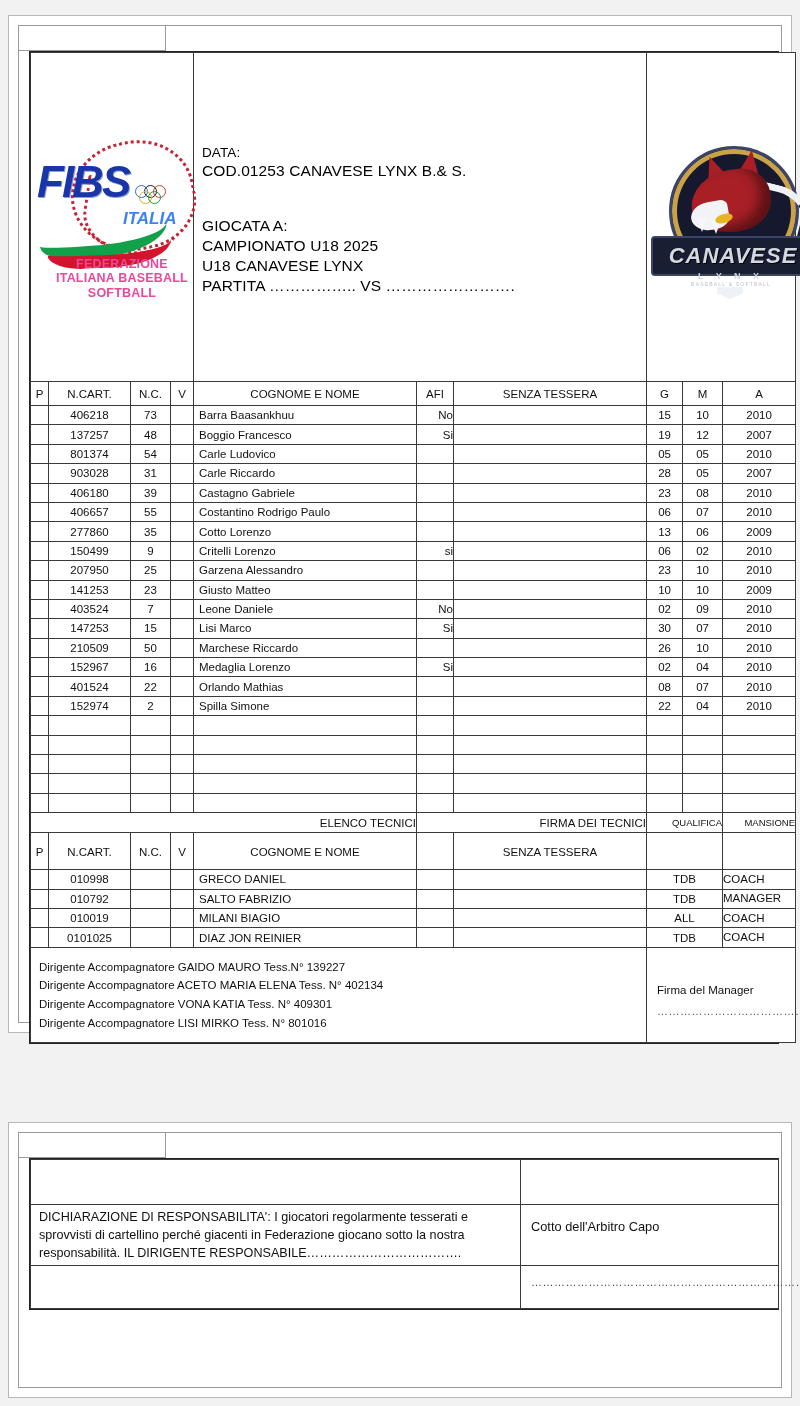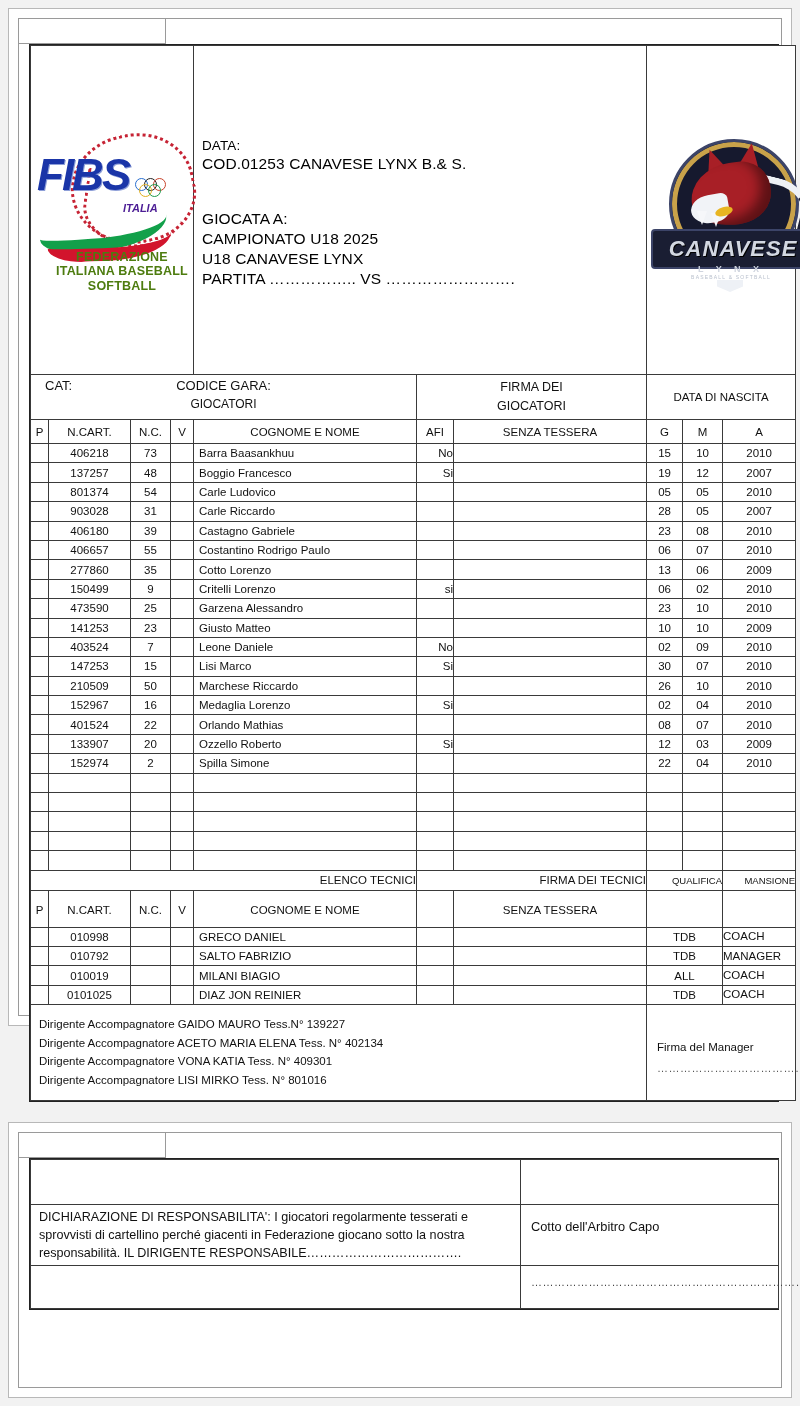--- a/index.html
+++ b/index.html
@@ -18,21 +18,21 @@
 
   
   .page {
     position: absolute;
     left: 8px;
     width: 784px;
     background: #ffffff;
     border: 1px solid #b8b8b8;
     box-sizing: border-box;
   }
-  #page1 { top: 8px;    height: 1018px; }
+  #page1 { top: 15px;    height: 1018px; }
   #page2 { top: 1122px; height: 276px; }
 
   .page-inner {
     position: absolute;
     left: 9px;
     right: 9px;
     top: 9px;
     bottom: 9px;
   }
 
@@ -144,24 +144,24 @@
     position: absolute;
     left: 16px; top: 84px;
     width: 124px; height: 36px;
     border-bottom: 13px solid #d2142c;
     border-radius: 0 0 55% 30%;
     transform: rotate(-2deg);
   }
   .fibs .italia {
     position: absolute;
     left: 92px; top: 74px;
-    font-size: 11px;
+    font-size: 17px;
     font-weight: bold;
     font-style: italic;
-    color: #4c1d95;
+    color: #3b82f6;
     letter-spacing: 0px;
   }
   .fibs .rings {
     position: absolute;
     left: 104px; top: 50px;
     width: 46px; height: 16px;
   }
   .fibs .rings span {
     position: absolute;
     width: 11px; height: 11px;
@@ -173,21 +173,21 @@
   .fibs .rings span:nth-child(3){ left:18px;top:0;border-color:#c8442c; }
   .fibs .rings span:nth-child(4){ left:4px;top:6px;border-color:#e0b020; }
   .fibs .rings span:nth-child(5){ left:13px;top:6px;border-color:#1f9a4a; }
   .fibs .fedtext {
     position: absolute;
     left: 0; right: 0; top: 122px;
     text-align: center;
     font-size: 12.5px;
     font-weight: bold;
     line-height: 1.18;
-    color: #4d7c0f;
+    color: #ec4899;
     letter-spacing: .2px;
   }
 
   
   .lynx {
     position: relative;
     width: 168px;
     height: 160px;
     margin: 14px auto 0 auto;
   }
@@ -469,34 +469,20 @@
                 <div class="banner">
                   <span class="nm">CANAVESE</span>
                 </div>
                 <div class="sub">L Y N X</div>
                 <div class="sub2">BASEBALL &amp; SOFTBALL</div>
                 <div class="plate"></div>
               </div>
             </td>
           </tr>
 
-          <tr class="band">
-            <td colspan="5">
-              <span class="cat-lbl">CAT:</span>
-              <span class="codice">CODICE GARA:</span>
-              <span class="giocatori">GIOCATORI</span>
-            </td>
-            <td colspan="2" class="two-line">
-              <div>FIRMA DEI</div>
-              <div>GIOCATORI</div>
-            </td>
-            <td colspan="3">
-              <div>DATA DI NASCITA</div>
-            </td>
-          </tr>
 
           <tr class="colhdr">
             <td>P</td>
             <td>N.CART.</td>
             <td>N.C.</td>
             <td>V</td>
             <td style="text-align:center">COGNOME E NOME</td>
             <td>AFI</td>
             <td style="text-align:center">SENZA TESSERA</td>
             <td>G</td>
@@ -597,21 +583,21 @@
                 <td class="c-v"></td>
                 <td class="c-name">Critelli Lorenzo</td>
                 <td class="c-afi">si</td>
                 <td class="c-firm"></td>
                 <td class="c-g">06</td>
                 <td class="c-m">02</td>
                 <td class="c-a">2010</td>
               </tr>
               <tr class="drow">
                 <td class="c-p"></td>
-                <td class="c-cart">473590</td>
+                <td class="c-cart">207950</td>
                 <td class="c-nc">25</td>
                 <td class="c-v"></td>
                 <td class="c-name">Garzena Alessandro</td>
                 <td class="c-afi"></td>
                 <td class="c-firm"></td>
                 <td class="c-g">23</td>
                 <td class="c-m">10</td>
                 <td class="c-a">2010</td>
               </tr>
               <tr class="drow">
@@ -678,32 +664,20 @@
                 <td class="c-p"></td>
                 <td class="c-cart">401524</td>
                 <td class="c-nc">22</td>
                 <td class="c-v"></td>
                 <td class="c-name">Orlando Mathias</td>
                 <td class="c-afi"></td>
                 <td class="c-firm"></td>
                 <td class="c-g">08</td>
                 <td class="c-m">07</td>
                 <td class="c-a">2010</td>
-              </tr>
-              <tr class="drow">
-                <td class="c-p"></td>
-                <td class="c-cart">133907</td>
-                <td class="c-nc">20</td>
-                <td class="c-v"></td>
-                <td class="c-name">Ozzello Roberto</td>
-                <td class="c-afi">Si</td>
-                <td class="c-firm"></td>
-                <td class="c-g">12</td>
-                <td class="c-m">03</td>
-                <td class="c-a">2009</td>
               </tr>
               <tr class="drow">
                 <td class="c-p"></td>
                 <td class="c-cart">152974</td>
                 <td class="c-nc">2</td>
                 <td class="c-v"></td>
                 <td class="c-name">Spilla Simone</td>
                 <td class="c-afi"></td>
                 <td class="c-firm"></td>
                 <td class="c-g">22</td>

